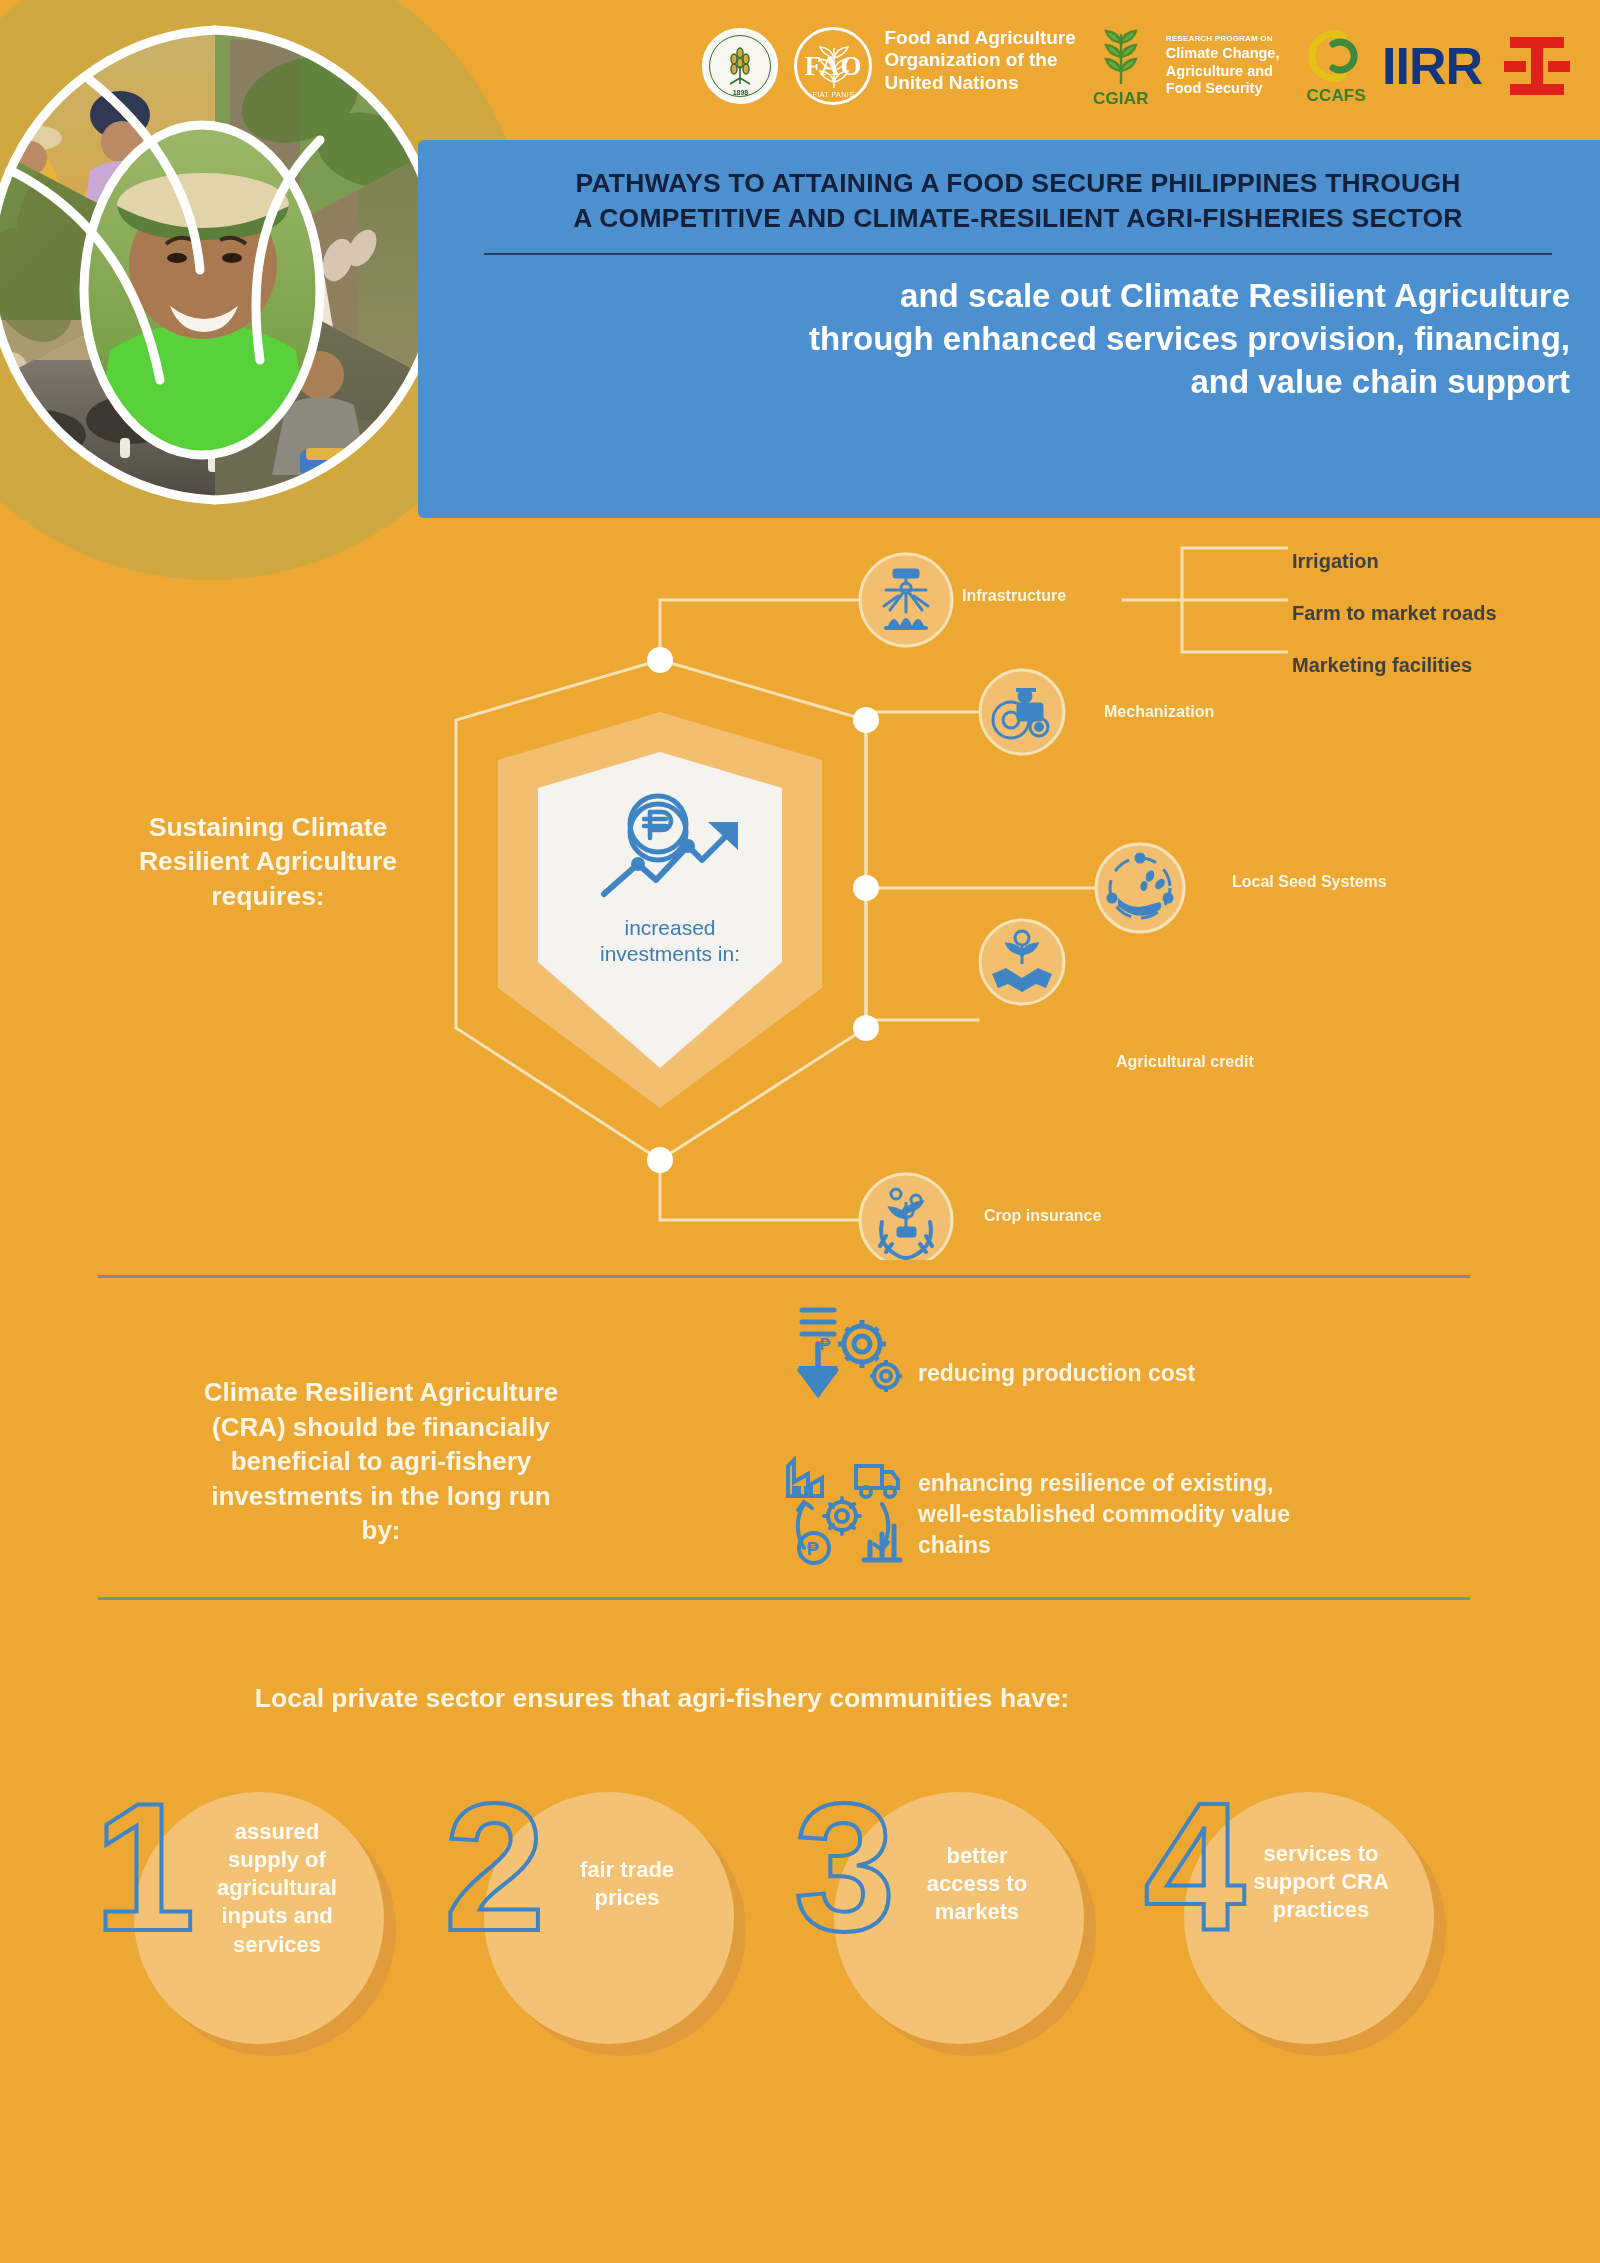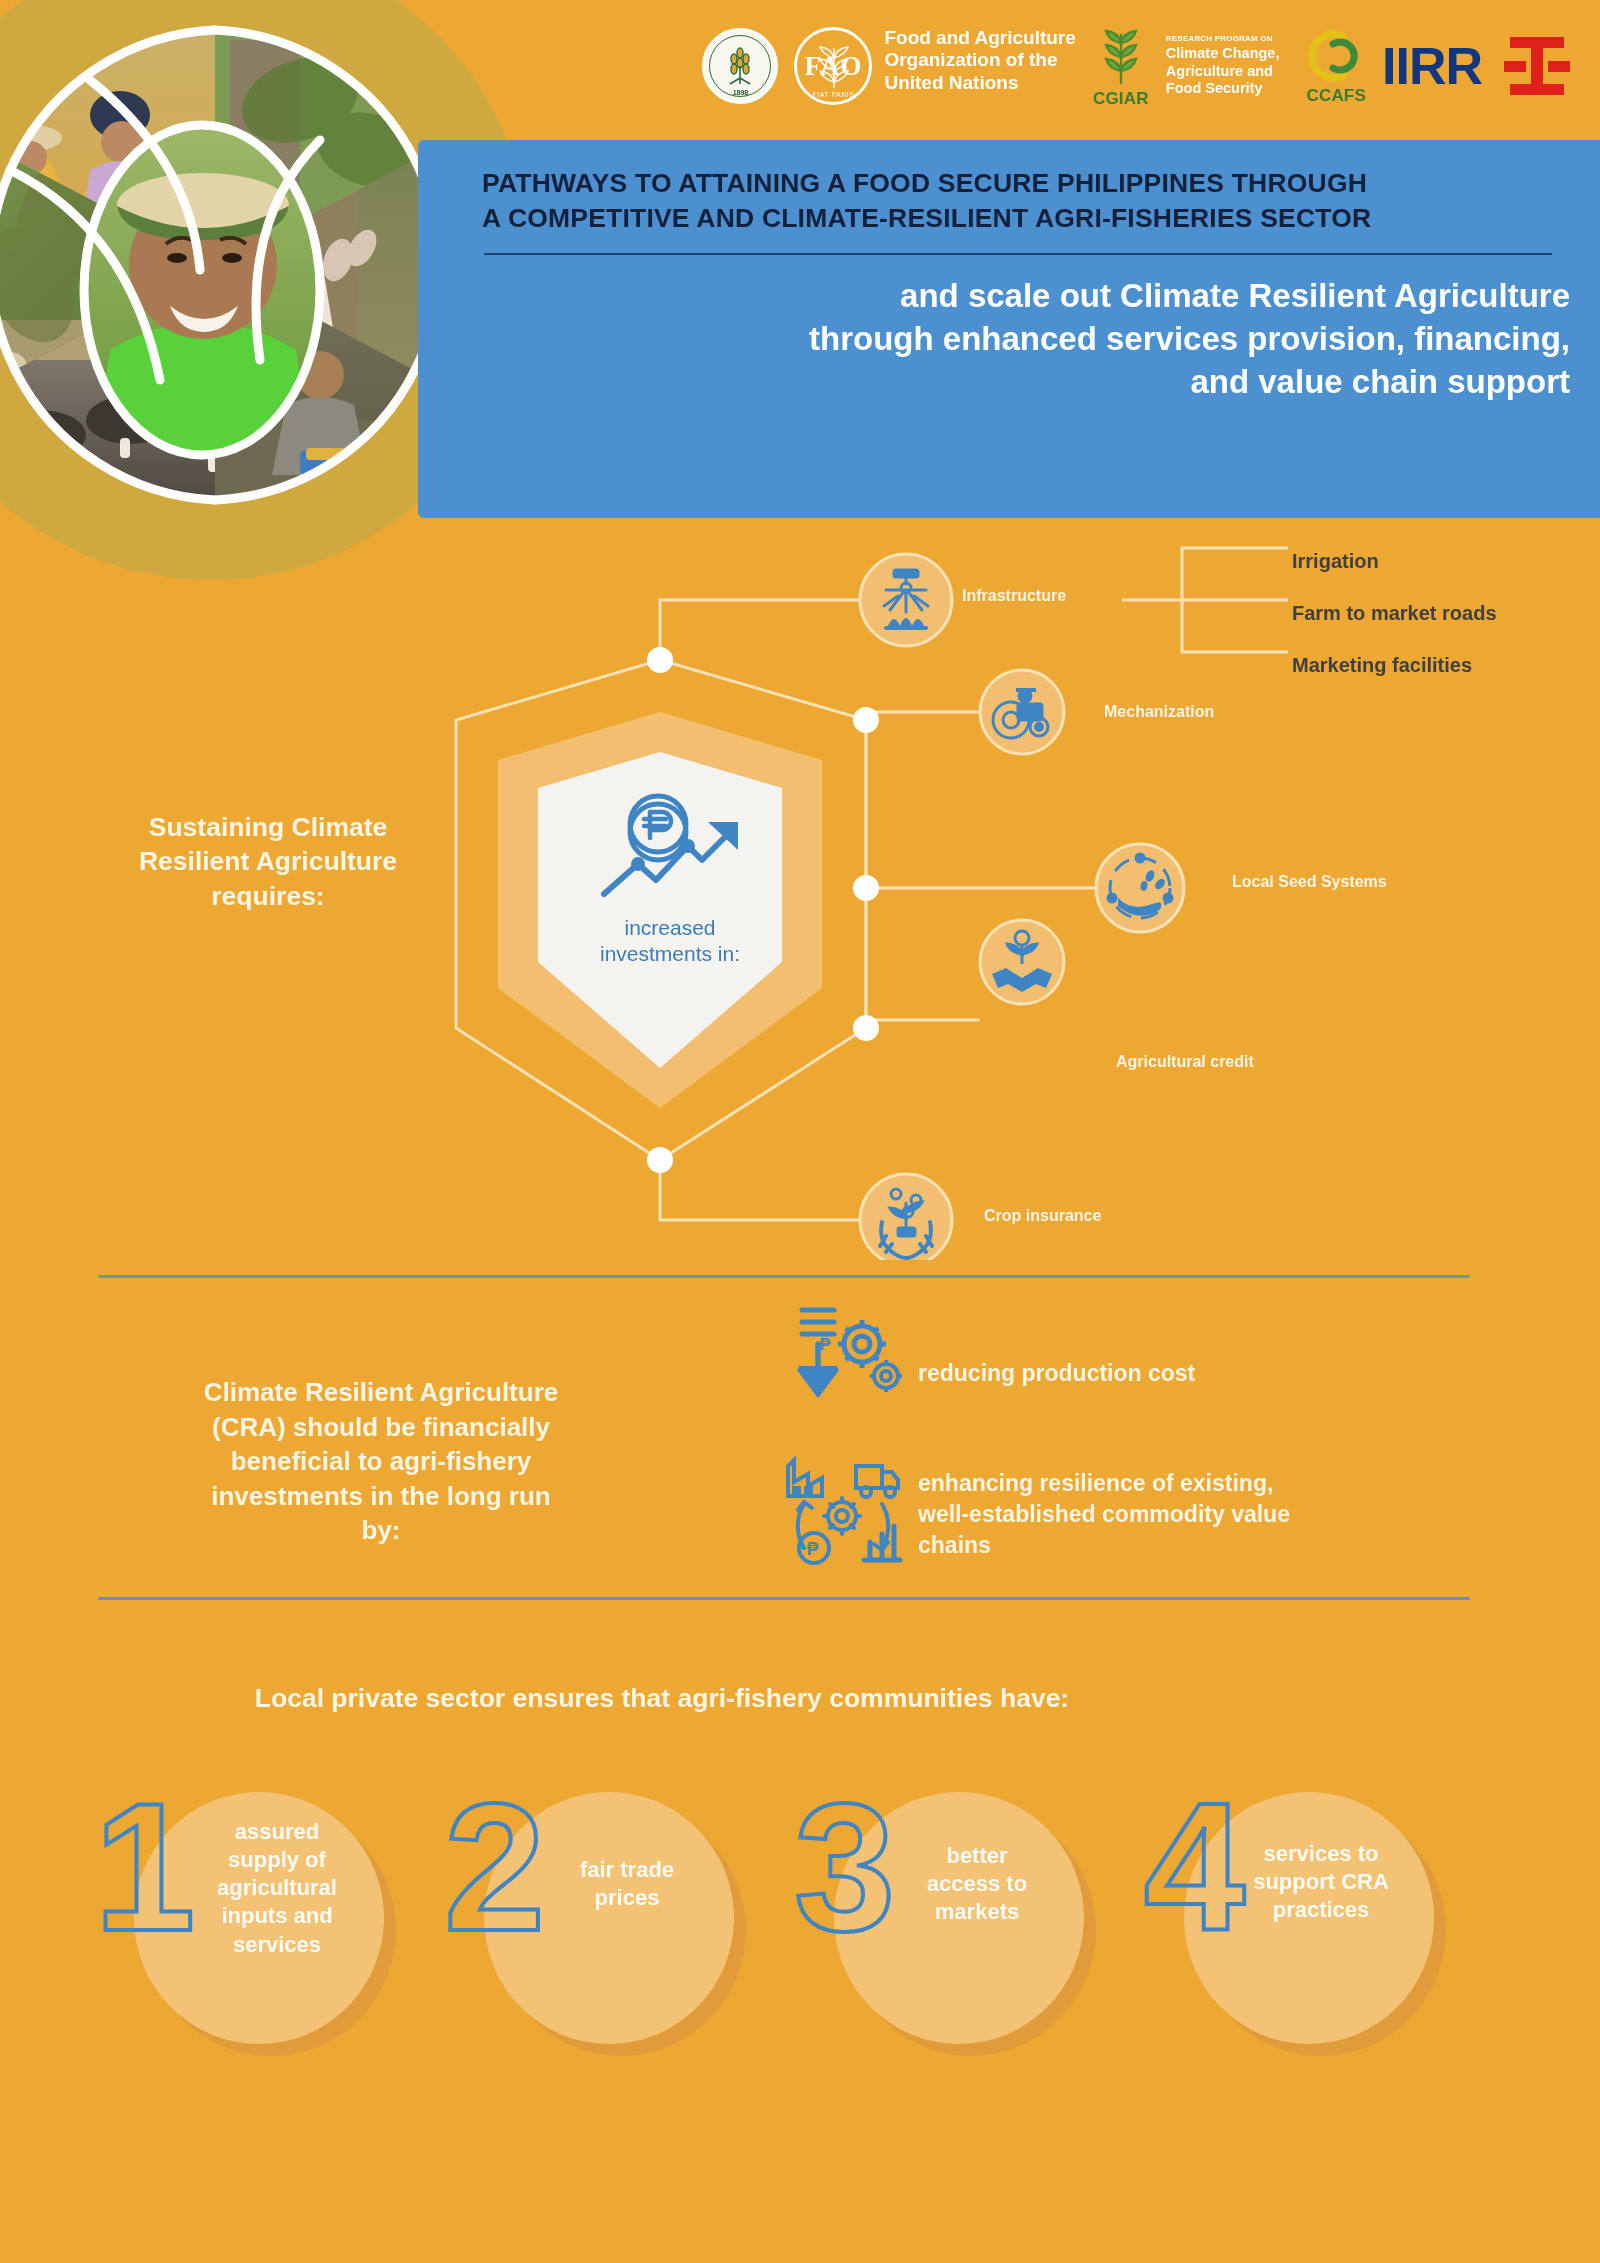--- a/index.html
+++ b/index.html
@@ -74,21 +74,21 @@
 
   
   .banner{
     position:absolute; left:418px; top:140px; width:1182px; height:378px;
     background:#4d90d0;
     border-top-left-radius:6px; border-bottom-left-radius:6px;
     padding:26px 22px 26px 40px;
   }
   .banner-kicker{
     color:#14213d; font-weight:bold; font-size:26.5px; line-height:1.32;
-    text-align:left; letter-spacing:.2px;
+    text-align:center; letter-spacing:.2px;
     font-family:"Liberation Sans", sans-serif;
     text-transform:uppercase;
     padding:0 24px;
   }
   .banner-rule{
     height:2px; background:#1d3557; opacity:.85;
     margin:17px 26px 20px 26px;
   }
   .banner-title{
     color:#ffffff; font-weight:bold; font-size:33px; line-height:1.30;

